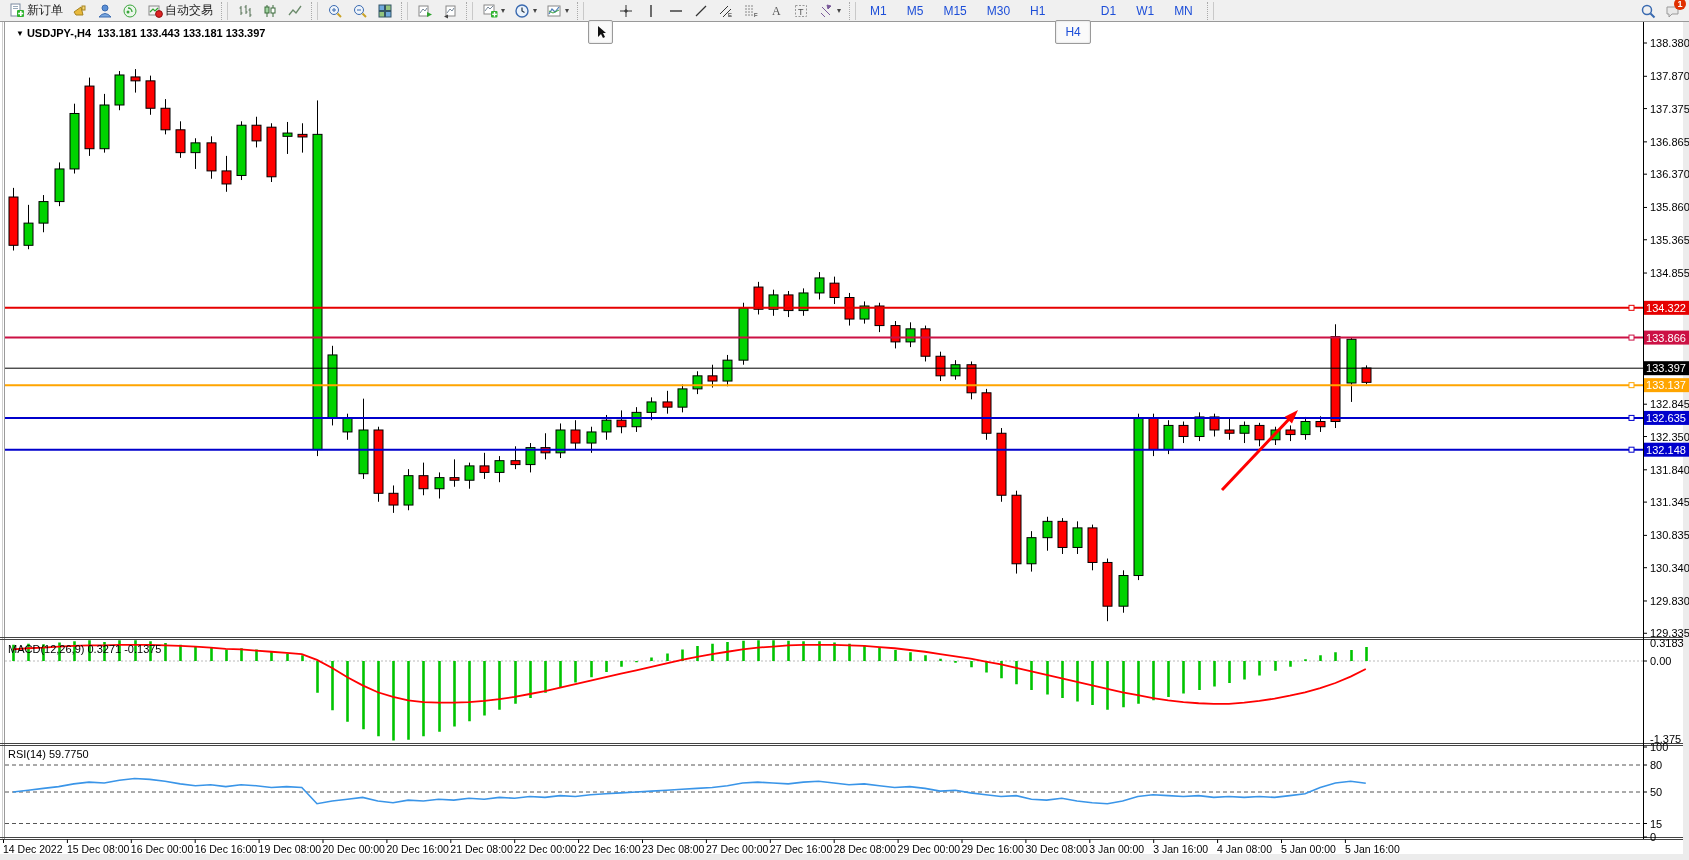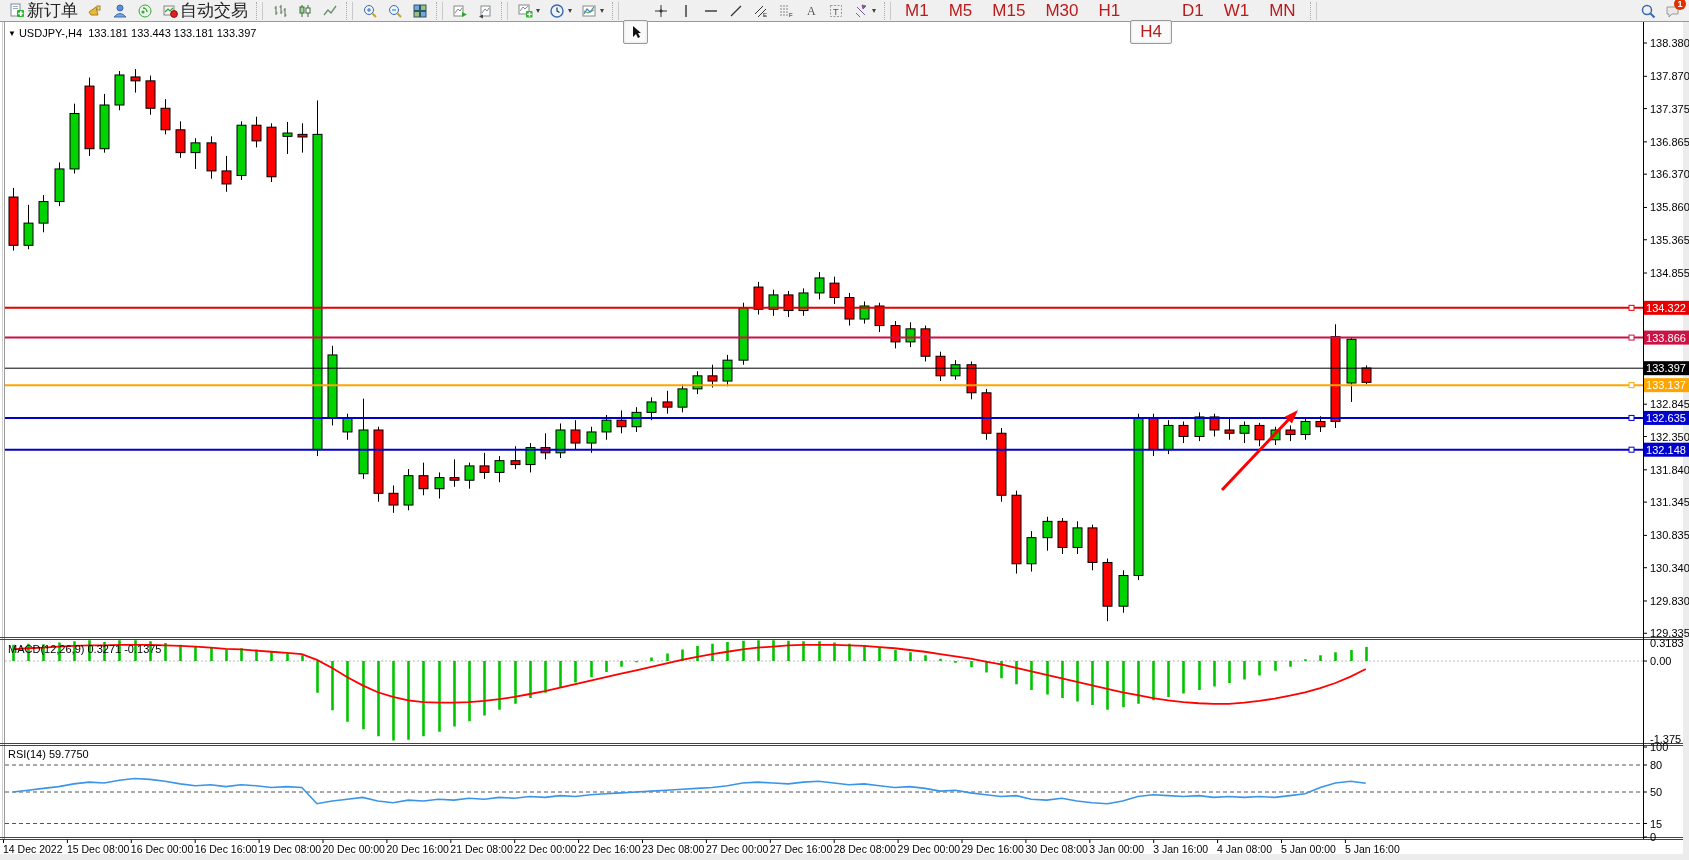--- a/index.html
+++ b/index.html
@@ -4,30 +4,30 @@
 <style>
   html,body{margin:0;padding:0;background:#fff;}
   body{font-family:"Liberation Sans","DejaVu Sans",sans-serif;width:1689px;height:860px;overflow:hidden;position:relative;}
   #toolbar{position:absolute;left:0;top:0;width:1689px;height:22px;background:#f0f0f0;border-bottom:1px solid #999;
     display:flex;align-items:center;gap:1px;box-sizing:border-box;padding:0 4px;z-index:5;}
   .tb-group{display:flex;align-items:center;height:22px;}
   .tb-sep{width:5px;height:18px;border-left:1px dotted #aaa;border-right:1px solid #c9c9c9;margin:0 3px;}
   .tb-btn{display:flex;align-items:center;height:20px;padding:1px 3px;border:1px solid transparent;border-radius:2px;
     font-size:12px;color:#222;cursor:default;white-space:nowrap;gap:2px;}
   .tb-btn.active{background:#fafafa;border:1px solid #9a9a9a;box-shadow:inset 0 0 2px #ccc;margin-top:43px;}
-  .tb-btn .lbl{font-size:17px;}
-  .tf-btn{font-size:11px;color:#b91c1c;padding:1px 6px;}
+  .tb-btn .lbl{font-size:12px;}
+  .tf-btn{font-size:11px;color:#1d4ed8;padding:1px 6px;}
   .caret{font-size:8px;color:#444;margin-left:1px;}
   .badge{position:absolute;top:-4px;right:-5px;background:#e03000;color:#fff;border-radius:7px;font-size:9px;
     min-width:12px;height:12px;line-height:12px;text-align:center;font-weight:bold;}
   #chartwrap{position:absolute;left:0;top:22px;width:1689px;height:838px;}
   svg{display:block;}
   .overlay{position:absolute;font-size:11px;color:#000;pointer-events:none;white-space:nowrap;z-index:4;}
   .overlay .tri{font-size:8px;vertical-align:1px;margin-right:3px;}
-  #sym-title{left:8px;top:5px;font-weight:normal;}
+  #sym-title{left:16px;top:5px;font-weight:bold;}
   #macd-label{left:8px;top:621px;}
   #rsi-label{left:8px;top:726px;}
   .icon-cell{position:relative;display:inline-flex;align-items:center;justify-content:center;width:17px;height:17px;}
 </style>
 </head>
 <body>
 
 <div id="toolbar">
     <span class="tb-group">
       <span class="tb-btn">

